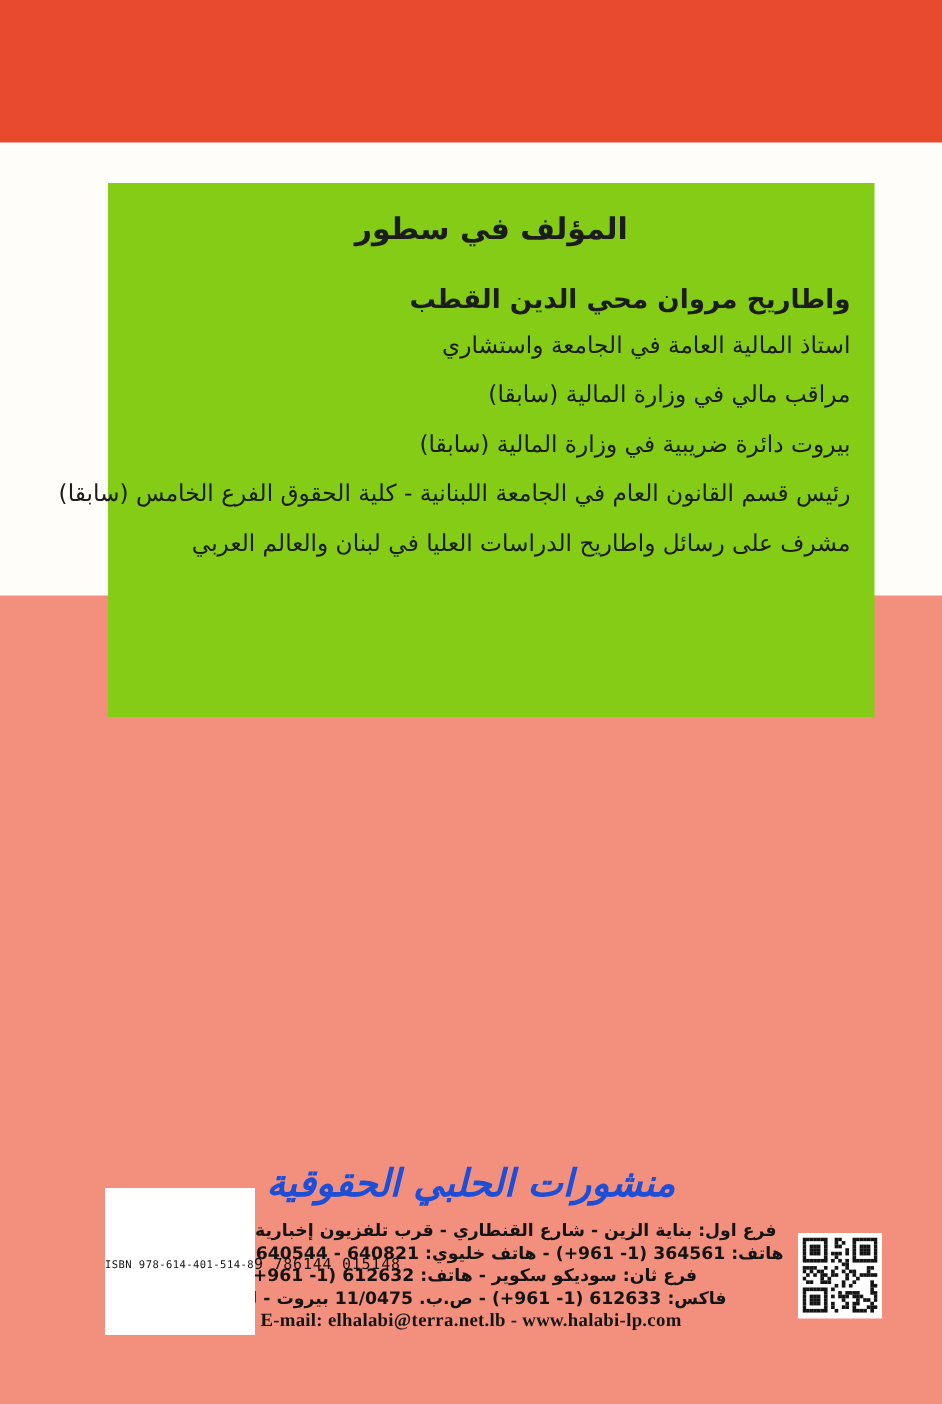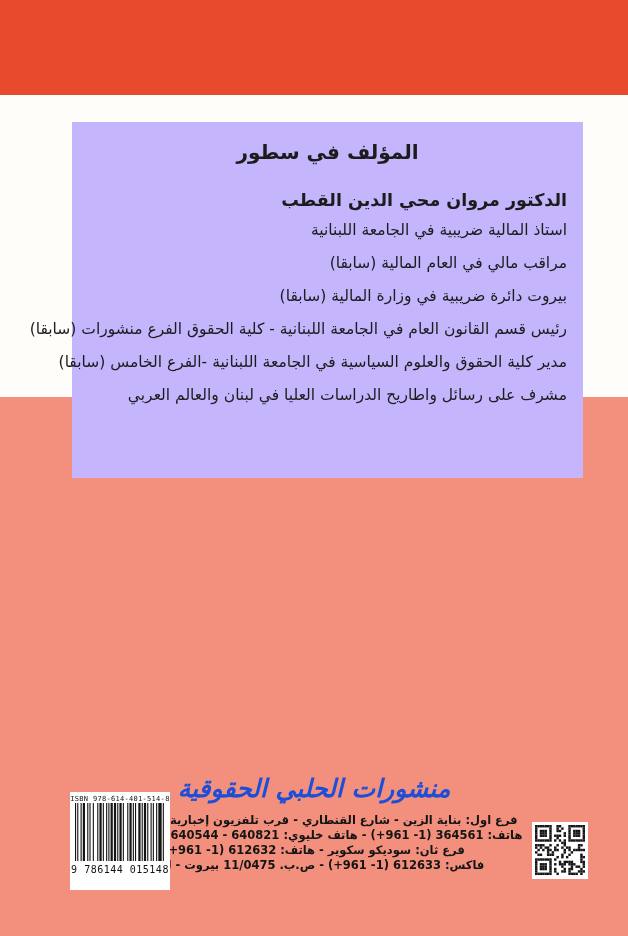--- a/index.html
+++ b/index.html
@@ -36,21 +36,21 @@
     position:absolute;top:813px;left:0;width:628px;text-align:center;
     direction:rtl;font-size:11.5px;font-weight:bold;line-height:15px;
     color:#141414;
   }
   .email-line{
     direction:ltr;font-family:"Liberation Serif",serif;
     font-size:12.5px;font-weight:bold;letter-spacing:0.2px;
   }
   .barcode{
     position:absolute;left:70px;top:792px;width:100px;height:98px;
-    background:#ffffff;display:flex;flex-direction:column;align-items:center;
+    background:#ffffff;display:flex;flex-direction:row;align-items:center;
     box-sizing:border-box;padding-top:3px;
   }
   .isbn-label{
     font-family:"DejaVu Sans Mono",monospace;font-size:7px;
     letter-spacing:0.3px;color:#111;white-space:nowrap;
   }
   .barcode-digits{
     font-family:"DejaVu Sans Mono",monospace;font-size:10px;
     letter-spacing:0.5px;color:#111;margin-top:1px;white-space:nowrap;
   }
@@ -59,40 +59,40 @@
     background:#ffffff;box-sizing:border-box;padding:3px;
   }
 </style>
 </head>
 <body>
 
 <div class="band-top" style="background: rgb(232, 74, 46);"></div>
 
 <div class="band-bottom" style="background: rgb(243, 144, 125);"></div>
 
-<div class="author-box" style="background: #c4b5fd;">
+<div class="author-box" style="background: #84cc16;">
   <div class="box-title">المؤلف في سطور</div>
-  <div class="author-name">الدكتور مروان محي الدين القطب</div>
+  <div class="author-name">واطاريح مروان محي الدين القطب</div>
   <div class="roles">
-    <div class="role-line">استاذ المالية ضريبية في الجامعة اللبنانية</div>
-    <div class="role-line">مراقب مالي في العام المالية (سابقا)</div>
+    <div class="role-line">استاذ المالية العامة في الجامعة واستشاري</div>
+    <div class="role-line">مراقب مالي في وزارة المالية (سابقا)</div>
     <div class="role-line">بيروت دائرة ضريبية في وزارة المالية (سابقا)</div>
-    <div class="role-line">رئيس قسم القانون العام في الجامعة اللبنانية - كلية الحقوق الفرع منشورات (سابقا)</div>
-    <div class="role-line">مدير كلية الحقوق والعلوم السياسية في الجامعة اللبنانية -الفرع الخامس (سابقا)</div>
+    <div class="role-line">رئيس قسم القانون العام في الجامعة اللبنانية - كلية الحقوق الفرع الخامس (سابقا)</div>
     <div class="role-line">مشرف على رسائل واطاريح الدراسات العليا في لبنان والعالم العربي</div>
   </div>
 </div>
 
 <div class="publisher-logo">منشورات الحلبي الحقوقية</div>
 
 <div class="contacts">
   <div class="contact-line">فرع اول: بناية الزين - شارع القنطاري - قرب تلفزيون إخبارية المستقبل</div>
   <div class="contact-line">هاتف: 364561 ‎(+961 -1)‎ - هاتف خليوي: ‎640544 - 640821‎‏ ‏‎(+961 -3)‎</div>
   <div class="contact-line">فرع ثان: سوديكو سكوير - هاتف: 612632 ‎(+961 -1)‎</div>
   <div class="contact-line">فاكس: 612633 ‎(+961 -1)‎ - ص.ب. 11/0475 بيروت - لبنان</div>
+  <div class="email-line">E-mail: elhalabi@terra.net.lb - www.halabi-lp.com</div>
 </div>
 
 <div class="barcode">
   <div class="isbn-label">ISBN 978-614-401-514-8</div>
   <svg id="barcode-bars" width="94" height="60" viewBox="0 0 94 60" xmlns="http://www.w3.org/2000/svg">
       <rect x="2.00" y="0" width="1.11" height="58" fill="#141414"></rect>
       <rect x="4.22" y="0" width="1.11" height="58" fill="#141414"></rect>
       <rect x="7.56" y="0" width="1.11" height="58" fill="#141414"></rect>
       <rect x="9.78" y="0" width="2.22" height="58" fill="#141414"></rect>
       <rect x="14.22" y="0" width="1.11" height="58" fill="#141414"></rect>

